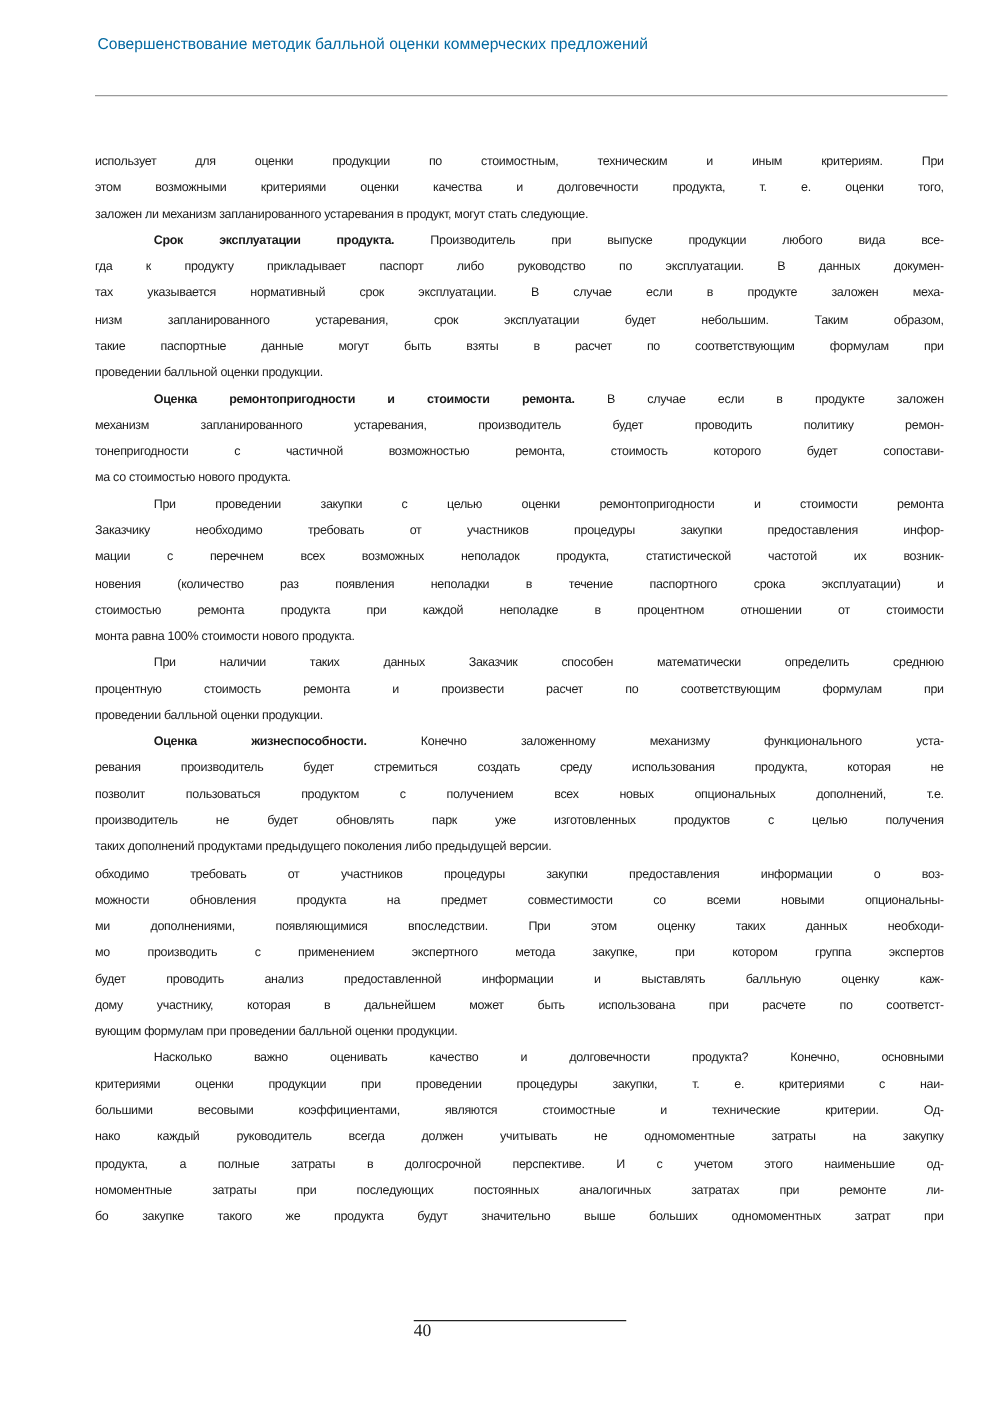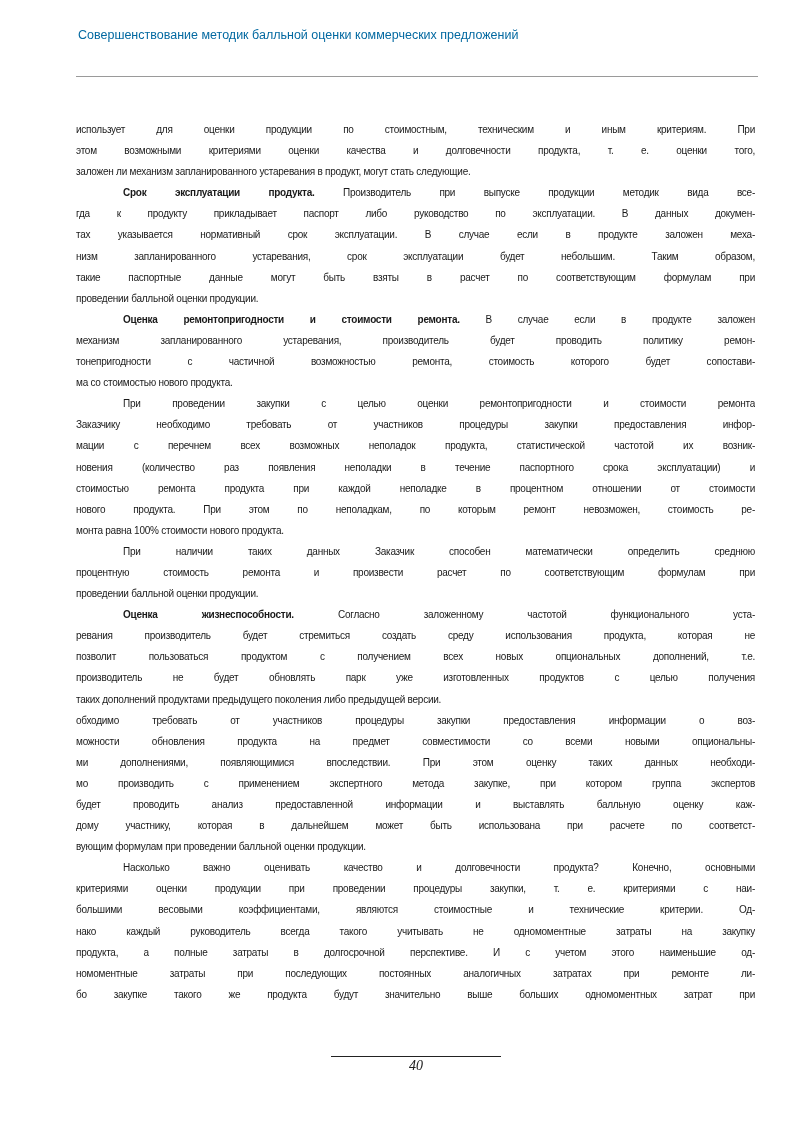--- a/index.html
+++ b/index.html
@@ -5,85 +5,84 @@
   html, body { margin: 0; padding: 0; background: #ffffff; }
   body { width: 793px; height: 1122px; position: relative; overflow: hidden; font-family: "Liberation Sans", "DejaVu Sans", sans-serif; color: #1a1a1a; }
   .header { position: absolute; left: 78px; top: 26px; width: 680px; font-size: 12.5px; line-height: 19px; color: #0369a1; }
   .header-rule { position: absolute; left: 76px; top: 76px; width: 682px; height: 1px; background: #9a9a9a; }
   .body { position: absolute; left: 76px; top: 103px; width: 679px; font-size: 10px; letter-spacing: -0.25px; margin-top: 16px; }
   .line { height: 21.1px; line-height: 21.1px; white-space: nowrap; text-align: justify; text-align-last: justify; overflow: hidden; }
   .line.last { text-align-last: left; }
   .line.indent { padding-left: 47px; }
   .bold { font-weight: bold; }
   .footer-rule { position: absolute; left: 331px; top: 1056px; width: 170px; height: 1px; background: #222; }
-  .page-num { position: absolute; left: 331px; top: 1058px; width: 170px; text-align: center; font-family: "Liberation Serif", serif; font-size: 14px; color: #222; font-style: italic; }
+  .page-num { position: absolute; left: 331px; top: 1058px; width: 170px; font-family: "Liberation Serif", serif; font-size: 14px; color: #222; }
 </style>
 </head>
 <body>
 
 <div class="header">
   <div>Совершенствование методик балльной оценки коммерческих предложений</div>
 </div>
 <div class="header-rule"></div>
 
 <div class="body" id="body">
     <div>
       <div class="line"><span>использует для оценки продукции по стоимостным, техническим и иным критериям. При</span></div>
       <div class="line"><span>этом возможными критериями оценки качества и долговечности продукта, т. е. оценки того,</span></div>
       <div class="line last"><span>заложен ли механизм запланированного устаревания в продукт, могут стать следующие.</span></div>
     </div>
     <div>
-      <div class="line indent"><span class="bold">Срок эксплуатации продукта.</span><span> Производитель при выпуске продукции методик вида все-</span></div>
+      <div class="line indent"><span class="bold">Срок эксплуатации продукта.</span><span> Производитель при выпуске продукции любого вида все-</span></div>
       <div class="line"><span>гда к продукту прикладывает паспорт либо руководство по эксплуатации. В данных докумен-</span></div>
       <div class="line"><span>тах указывается нормативный срок эксплуатации. В случае если в продукте заложен меха-</span></div>
       <div class="line"><span>низм запланированного устаревания, срок эксплуатации будет небольшим. Таким образом,</span></div>
       <div class="line"><span>такие паспортные данные могут быть взяты в расчет по соответствующим формулам при</span></div>
       <div class="line last"><span>проведении балльной оценки продукции.</span></div>
     </div>
     <div>
       <div class="line indent"><span class="bold">Оценка ремонтопригодности и стоимости ремонта.</span><span> В случае если в продукте заложен</span></div>
       <div class="line"><span>механизм запланированного устаревания, производитель будет проводить политику ремон-</span></div>
       <div class="line"><span>тонепригодности с частичной возможностью ремонта, стоимость которого будет сопостави-</span></div>
       <div class="line last"><span>ма со стоимостью нового продукта.</span></div>
     </div>
     <div>
       <div class="line indent"><span>При проведении закупки с целью оценки ремонтопригодности и стоимости ремонта</span></div>
       <div class="line"><span>Заказчику необходимо требовать от участников процедуры закупки предоставления инфор-</span></div>
       <div class="line"><span>мации с перечнем всех возможных неполадок продукта, статистической частотой их возник-</span></div>
       <div class="line"><span>новения (количество раз появления неполадки в течение паспортного срока эксплуатации) и</span></div>
       <div class="line"><span>стоимостью ремонта продукта при каждой неполадке в процентном отношении от стоимости</span></div>
-      <div class="line"><span>нового продукта. При этом по неполадкам, по которым ремонт невозможен, стоимость ре-</span></div>
       <div class="line last"><span>монта равна 100% стоимости нового продукта.</span></div>
     </div>
     <div>
       <div class="line indent"><span>При наличии таких данных Заказчик способен математически определить среднюю</span></div>
       <div class="line"><span>процентную стоимость ремонта и произвести расчет по соответствующим формулам при</span></div>
       <div class="line last"><span>проведении балльной оценки продукции.</span></div>
     </div>
     <div>
-      <div class="line indent"><span class="bold">Оценка жизнеспособности.</span><span> Согласно заложенному частотой функционального уста-</span></div>
+      <div class="line indent"><span class="bold">Оценка жизнеспособности.</span><span> Конечно заложенному механизму функционального уста-</span></div>
       <div class="line"><span>ревания производитель будет стремиться создать среду использования продукта, которая не</span></div>
       <div class="line"><span>позволит пользоваться продуктом с получением всех новых опциональных дополнений, т.е.</span></div>
       <div class="line"><span>производитель не будет обновлять парк уже изготовленных продуктов с целью получения</span></div>
       <div class="line last"><span>таких дополнений продуктами предыдущего поколения либо предыдущей версии.</span></div>
     </div>
     <div>
       <div class="line"><span>обходимо требовать от участников процедуры закупки предоставления информации о воз-</span></div>
       <div class="line"><span>можности обновления продукта на предмет совместимости со всеми новыми опциональны-</span></div>
       <div class="line"><span>ми дополнениями, появляющимися впоследствии. При этом оценку таких данных необходи-</span></div>
       <div class="line"><span>мо производить с применением экспертного метода закупке, при котором группа экспертов</span></div>
       <div class="line"><span>будет проводить анализ предоставленной информации и выставлять балльную оценку каж-</span></div>
       <div class="line"><span>дому участнику, которая в дальнейшем может быть использована при расчете по соответст-</span></div>
       <div class="line last"><span>вующим формулам при проведении балльной оценки продукции.</span></div>
     </div>
     <div>
       <div class="line indent"><span>Насколько важно оценивать качество и долговечности продукта? Конечно, основными</span></div>
       <div class="line"><span>критериями оценки продукции при проведении процедуры закупки, т. е. критериями с наи-</span></div>
       <div class="line"><span>большими весовыми коэффициентами, являются стоимостные и технические критерии. Од-</span></div>
-      <div class="line"><span>нако каждый руководитель всегда такого учитывать не одномоментные затраты на закупку</span></div>
+      <div class="line"><span>нако каждый руководитель всегда должен учитывать не одномоментные затраты на закупку</span></div>
       <div class="line"><span>продукта, а полные затраты в долгосрочной перспективе. И с учетом этого наименьшие од-</span></div>
       <div class="line"><span>номоментные затраты при последующих постоянных аналогичных затратах при ремонте ли-</span></div>
       <div class="line"><span>бо закупке такого же продукта будут значительно выше больших одномоментных затрат при</span></div>
     </div>
   </div>
 
 <div class="footer-rule"></div>
 <div class="page-num">40</div>
 
 </body></html>

